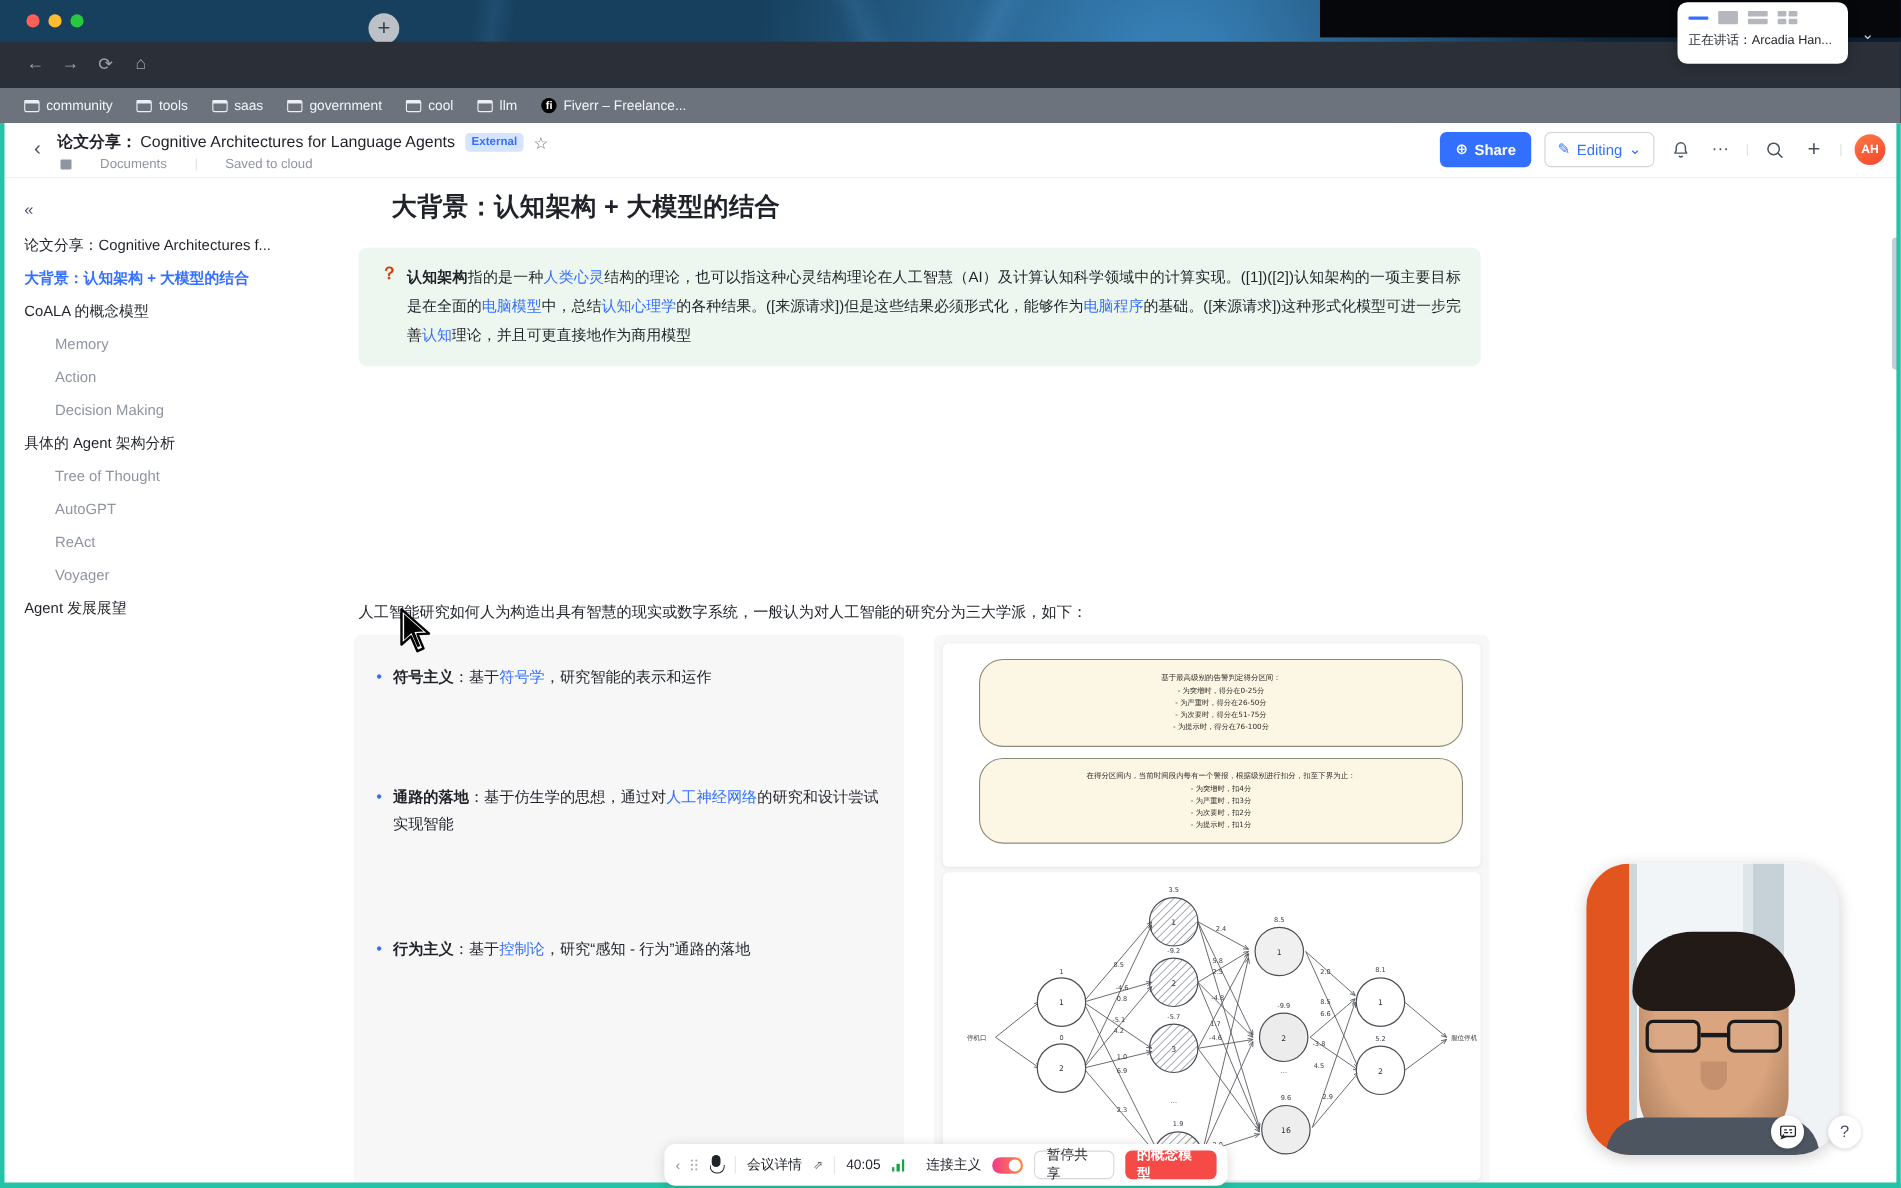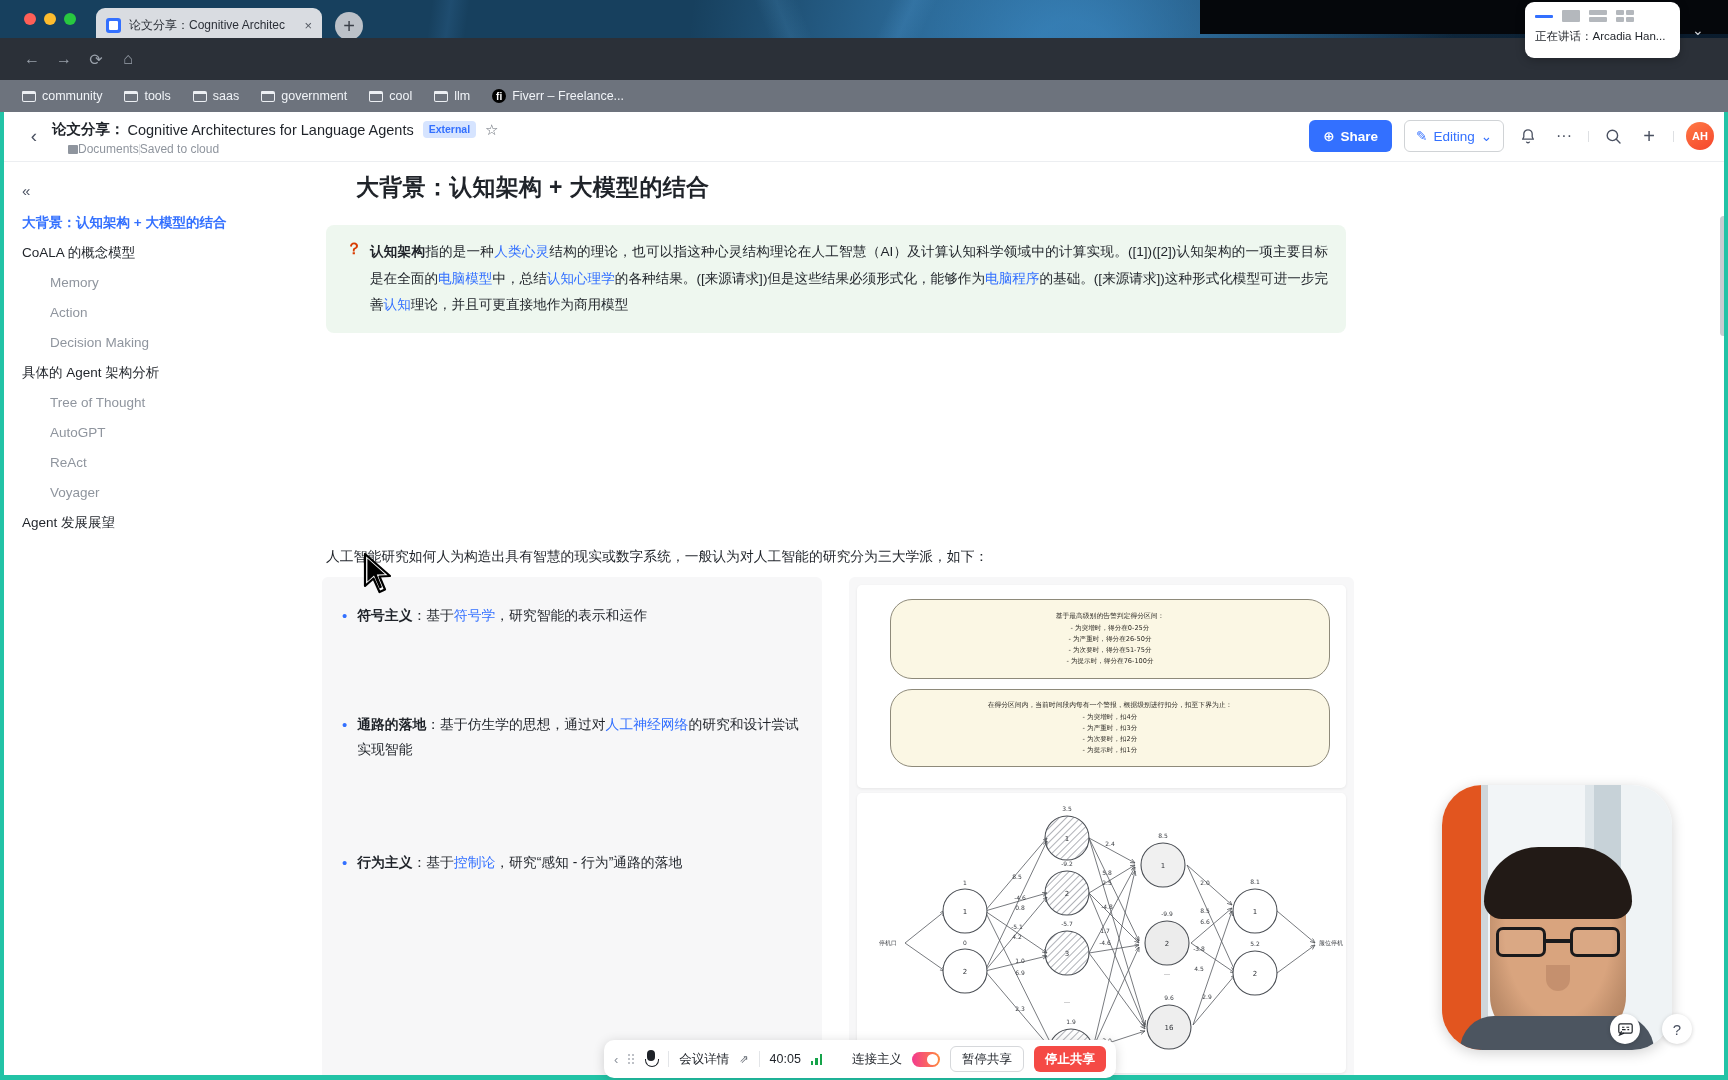--- a/index.html
+++ b/index.html
@@ -131,21 +131,21 @@
     color:#4a5161; font-size:19px; display:flex; align-items:center; justify-content:center;
   }
   .doc-title-row { position:absolute; left:48px; top:8px; display:flex; align-items:center; gap:9px; }
   .doc-t1 { font-size:14.5px; font-weight:700; color:#1f2329; }
   .doc-t2 { font-size:14.5px; color:#1f2329; }
   .ext-badge {
     background:#d6e4ff; color:#3370ff; font-size:10.5px; font-weight:700;
     border-radius:4px; padding:2px 6px; line-height:1.2;
   }
   .star { color:#646a73; font-size:15px; }
-  .doc-sub { position:absolute; left:64px; top:30px; display:flex; align-items:center; gap:0; }
+  .doc-sub { position:absolute; left:51px; top:30px; display:flex; align-items:center; gap:26px; }
   .doc-sub .fld { width:10px; height:9px; background:#8f959e; border-radius:1px; }
   .doc-sub span { font-size:12px; color:#8f959e; }
   .divline { width:1px; height:11px; background:#dee0e3; }
 
   .head-right { position:absolute; right:14px; top:8px; display:flex; align-items:center; gap:12px; }
   .btn-share {
     background:#3370ff; color:#fff; border-radius:6px; height:32px;
     display:flex; align-items:center; gap:6px; padding:0 14px;
     font-size:13.5px; font-weight:600;
   }
@@ -366,27 +366,20 @@
 
   <div class="browser">
 
     <div class="tabstrip">
       <div class="traffic">
         <i class="t-red"></i>
         <i class="t-yel"></i>
         <i class="t-grn"></i>
       </div>
 
-      <div class="tab">
-        <span class="tab-fav">
-            <span></span>
-          </span>
-        <span class="tab-title">论文分享：Cognitive Architec</span>
-        <span class="tab-close">×</span>
-      </div>
       <div class="newtab">+</div>
     </div>
 
     <div class="toolbar">
       <div class="nav-btns">
         <div>←</div>
         <div>→</div>
         <div>⟳</div>
         <div>⌂</div>
       </div>
@@ -495,20 +488,21 @@
         </div>
         <div class="hicon" style="font-size:20px">+</div>
         <span class="divline"></span>
         <div class="avatar">AH</div>
       </div>
     </div>
 
     <div class="outline">
       <div class="collapse">«</div>
       <div class="ol-list">
+        <div class="ol-item lvl1">论文分享：Cognitive Architectures f...</div>
         <div class="ol-item lvl1 active">大背景：认知架构 + 大模型的结合</div>
         <div class="ol-item lvl1">CoALA 的概念模型</div>
         <div class="ol-item lvl2">Memory</div>
         <div class="ol-item lvl2">Action</div>
         <div class="ol-item lvl2">Decision Making</div>
         <div class="ol-item lvl1">具体的 Agent 架构分析</div>
         <div class="ol-item lvl2">Tree of Thought</div>
         <div class="ol-item lvl2">AutoGPT</div>
         <div class="ol-item lvl2">ReAct</div>
         <div class="ol-item lvl2">Voyager</div>
@@ -759,21 +753,21 @@
         <i></i>
         <i></i>
         <i></i>
       </span>
     <span style="flex:1"></span>
     <span class="mb-label">连接主义</span>
     <span class="toggle">
         <i></i>
       </span>
     <span class="btn-pause">暂停共享</span>
-    <span class="btn-stop">停止共享</span>
+    <span class="btn-stop">的概念模型</span>
   </div>
 
   <div class="pip">
     <div class="pip-bg"></div>
     <div class="pip-head"></div>
     <div class="pip-hair"></div>
     <div class="pip-glasses">
         <i class="l"></i>
         <i class="r"></i>
         <b></b>

